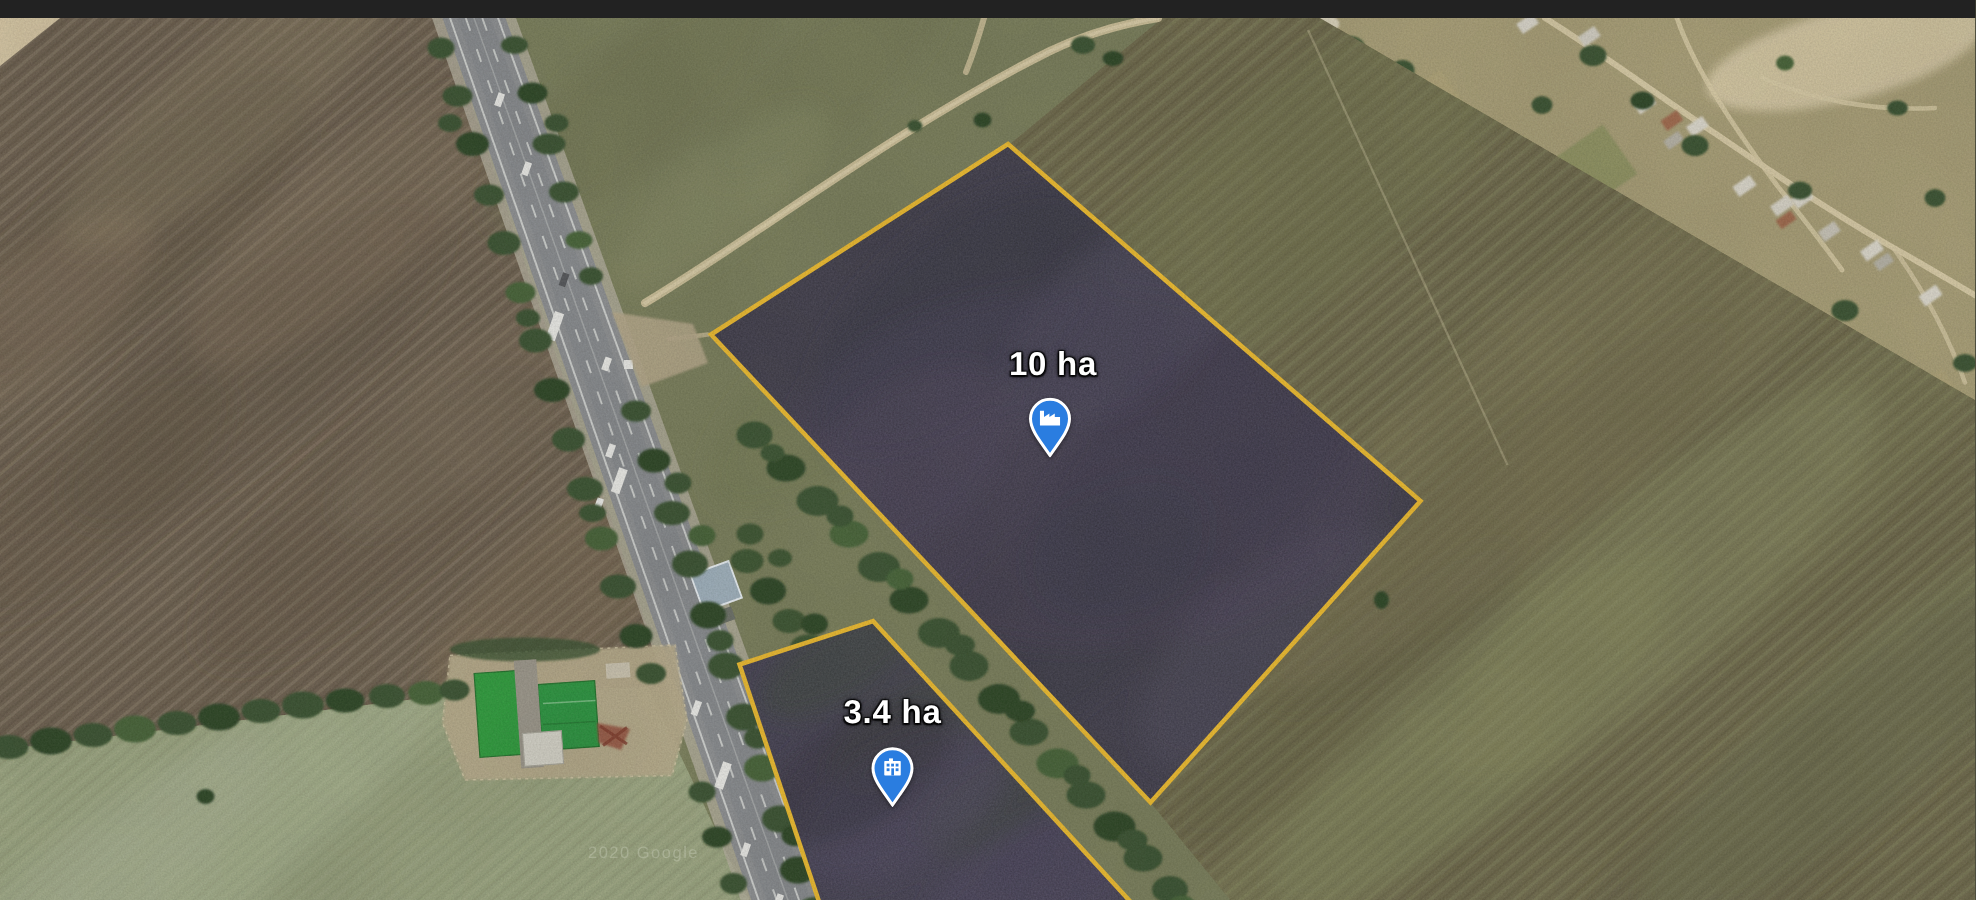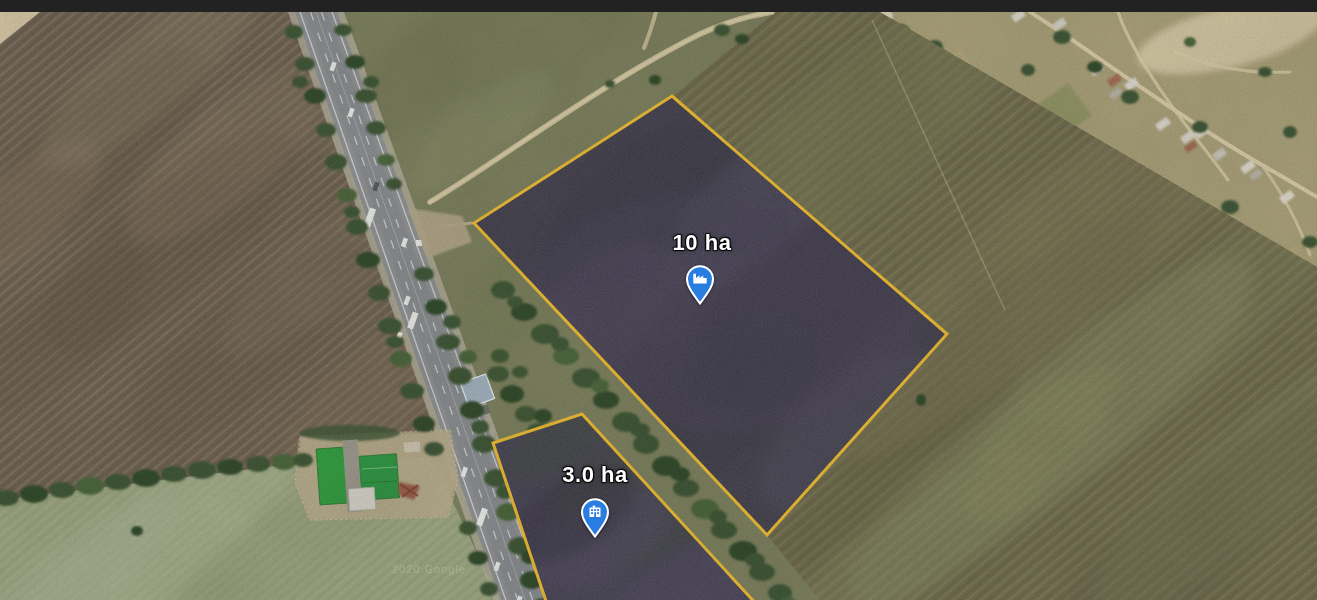--- a/index.html
+++ b/index.html
@@ -395,21 +395,21 @@
 
   <g>
     <rect x="0" y="0" width="1317" height="600" filter="url(#grainDark)" opacity="0.13"></rect>
     <rect x="0" y="0" width="1317" height="600" filter="url(#grainLight)" opacity="0.09"></rect>
     <rect x="0" y="0" width="1317" height="600" filter="url(#mottle)" opacity="0.08"></rect>
   </g>
 </svg>
 
 <div class="area-label" style="left:702px;top:218px">10 ha</div>
 
-<div class="area-label" style="left:595px;top:450px">3.0 ha</div>
+<div class="area-label" style="left:595px;top:450px">3.4 ha</div>
 
 <div class="pin" style="left:685px;top:253px">
   <svg width="30" height="40" viewBox="0 0 30 40">
     <path d="M15 1.2 C7.8 1.2 2 7 2 14.2 C2 21 7 27.5 15 38.5 C23 27.5 28 21 28 14.2 C28 7 22.2 1.2 15 1.2 Z" fill="#2A7DE0" stroke="#ffffff" stroke-width="2"></path>
     <path d="M8.3 18.6 L8.3 8.8 L11 8.8 L11 13 L14.6 10.6 L14.6 13 L18.2 10.6 L18.2 13 L21.7 13 L21.7 18.6 Z" fill="#ffffff"></path>
   </svg>
 </div>
 
 <div class="pin" style="left:580px;top:486px">
   <svg width="30" height="40" viewBox="0 0 30 40">

